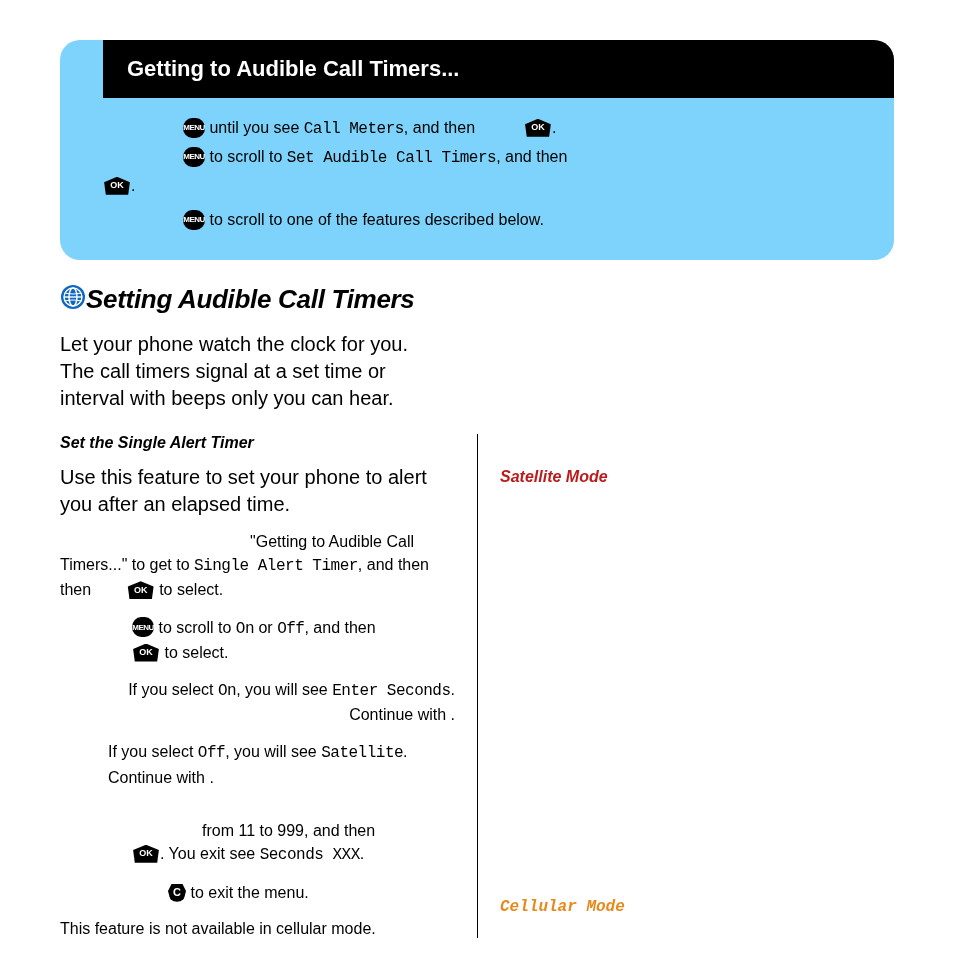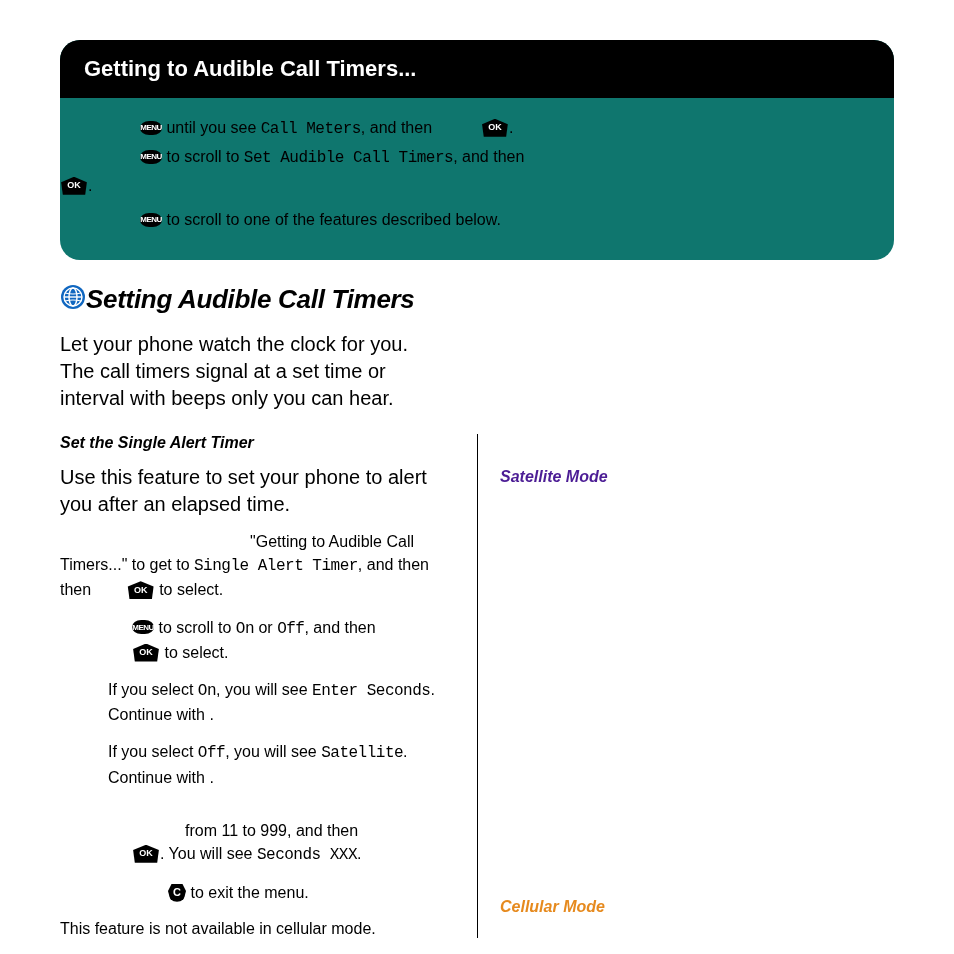--- a/index.html
+++ b/index.html
@@ -8,24 +8,25 @@
     background: #ffffff;
     font-family: Arial, Helvetica, sans-serif;
     font-size: 16px;
     color: #000;
     width: 954px;
   }
   .page {
     padding: 40px 60px 40px 60px;
   }
   .panel {
-    background: #0f766e;
+    background: #7dd3fc;
     border-radius: 20px;
     margin-bottom: 24px;
     overflow: hidden;
+    padding-left: 43px;
   }
   .panel-header {
     background: #000;
     color: #fff;
     font-weight: bold;
     font-size: 22px;
     padding: 16px 24px;
   }
   .panel-body {
     padding: 18px 24px 24px 80px;
@@ -76,48 +77,49 @@
     line-height: 1.35;
     margin-bottom: 12px;
   }
   .step {
     margin: 6px 0 14px 72px;
     font-size: 16px;
     line-height: 1.45;
   }
   .mono { font-family: "Courier New", monospace; letter-spacing: -0.5px; }
   .mode-sat {
-    color: #4c1d95;
+    color: #b91c1c;
     font-weight: bold;
     font-style: italic;
     font-size: 16px;
     margin-top: 34px;
   }
   .mode-cel {
     color: #e68a1e;
     font-weight: bold;
     font-style: italic;
     font-size: 16px;
     margin-top: 412px;
+    font-family: Liberation Mono, monospace;
   }
   .foot-note {
     font-size: 16px;
     margin-top: 16px;
   }
   
   .ico {
     display: inline-flex;
     align-items: center;
     justify-content: center;
     vertical-align: middle;
     position: relative;
     top: -1px;
   }
   .ico-menu {
-    width: 22px; height: 14px;
+    width: 22px; height: 20px;
     background: #000;
     border-radius: 50% / 60%;
     color: #fff;
     font-size: 8px;
     font-weight: bold;
     letter-spacing: -0.5px;
   }
   .ico-ok {
     width: 28px; height: 18px;
     background: #000;
@@ -189,35 +191,35 @@
         <div style="padding-left:190px;">"Getting to Audible Call</div>
         <div>Timers..." to get to <span class="mono">Single Alert Timer</span><span>, and then </span></div>
         <div>then&nbsp;&nbsp;&nbsp;&nbsp;&nbsp;&nbsp;&nbsp;&nbsp;<span class="ico ico-ok" data-name="ok-icon">OK</span><span> to select.</span></div>
       </div>
 
       <div class="step" data-name="step-2">
         <span class="ico ico-menu" data-name="menu-icon">MENU</span><span> to scroll to </span><span class="mono">On</span><span> or </span><span class="mono">Off</span><span>, and then </span><br>
         <span class="ico ico-ok" data-name="ok-icon">OK</span><span> to select.</span>
       </div>
 
-      <div class="step" data-name="step-3" style="margin-left:48px;">
+      <div class="step" data-name="step-3" style="margin-left:48px;text-align:right;">
         <span>If you select </span><span class="mono">On</span><span>, you will see </span><span class="mono">Enter Seconds</span><span>. Continue with </span><span>.</span>
       </div>
 
       <div class="step" data-name="step-4" style="margin-left:48px;">
         <span>If you select </span><span class="mono">Off</span><span>, you will see </span><span class="mono">Satellite</span><span>. Continue with </span><span>.</span>
       </div>
 
       <style></style>
 
       <style></style>
 
       <div class="step" data-name="step-6" style="margin-left:72px; margin-top:30px;">
-        <span style="margin-left:53px;">from 11 to 999, and then </span><br>
-        <span class="ico ico-ok" data-name="ok-icon">OK</span><span>. You will see </span><span class="mono">Seconds XXX</span><span>.</span>
+        <span style="margin-left:70px;">from 11 to 999, and then </span><br>
+        <span class="ico ico-ok" data-name="ok-icon">OK</span><span>. You exit see </span><span class="mono">Seconds XXX</span><span>.</span>
       </div>
 
       <div class="step" data-name="step-7" style="margin-left:108px;">
         <span class="ico ico-c" data-name="c-icon">C</span><span> to exit the menu.</span>
       </div>
 
       <div class="foot-note" data-name="footnote">This feature is not available in cellular mode.</div>
     </div>
 
     <div class="col-right" data-name="right-column">

